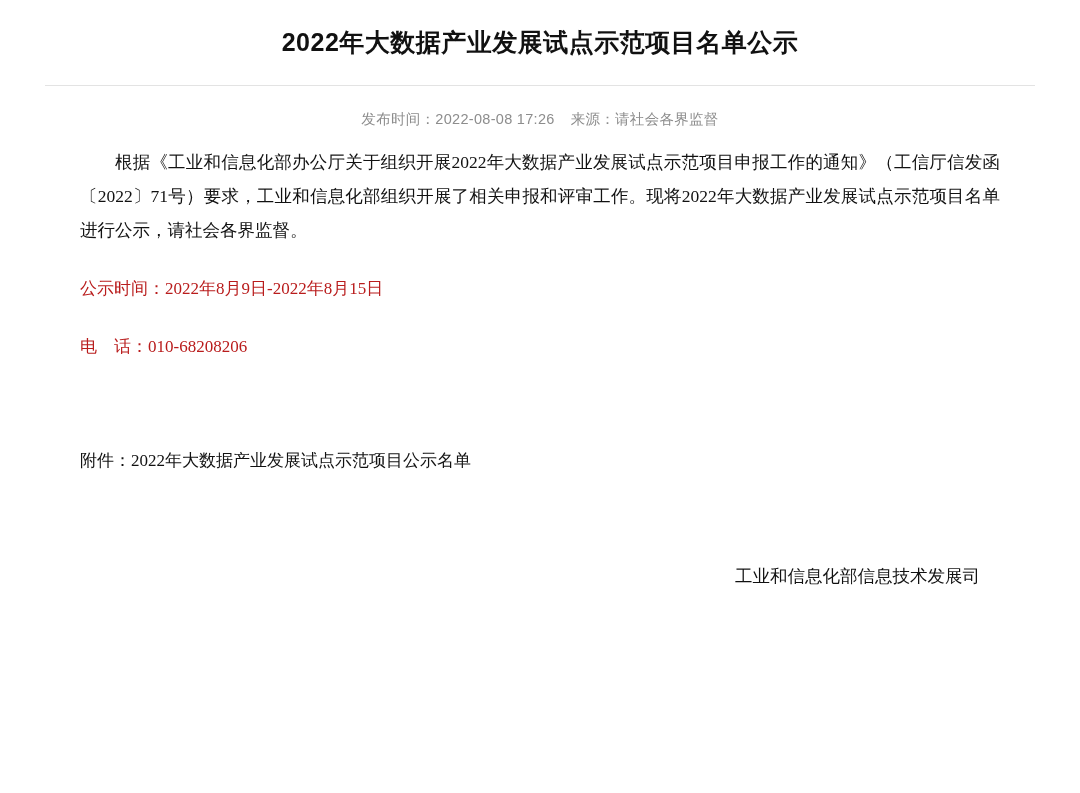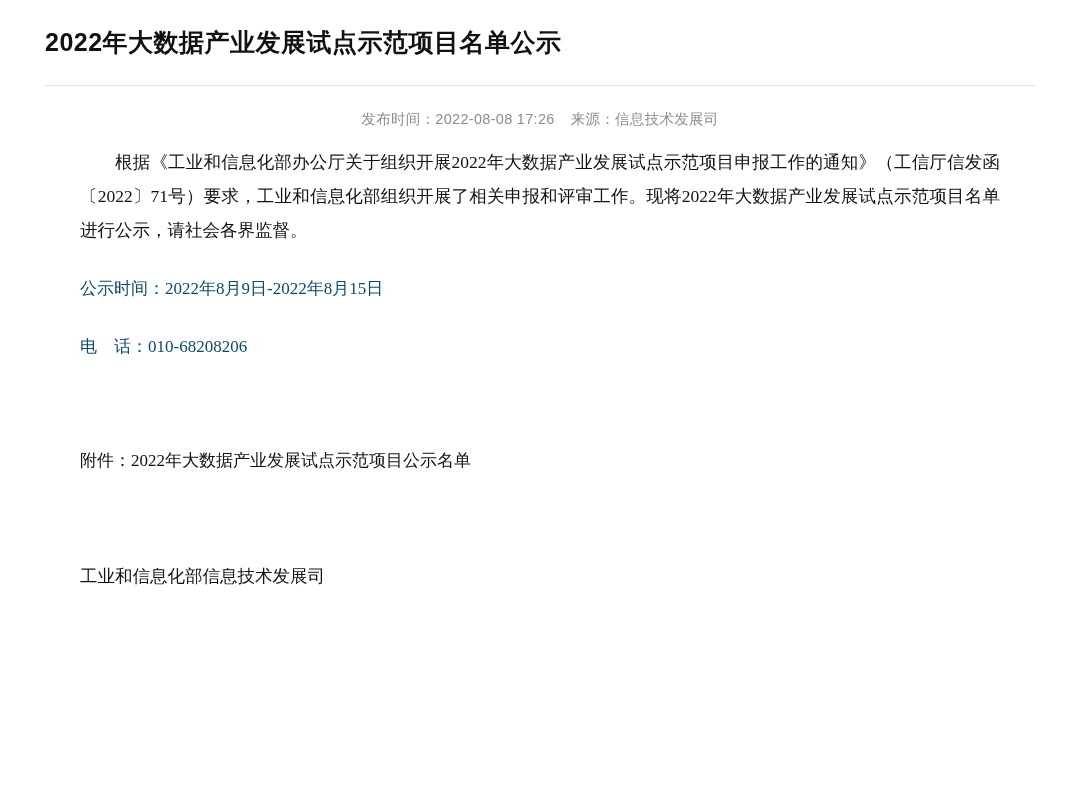--- a/index.html
+++ b/index.html
@@ -15,21 +15,21 @@
     overflow: hidden;
   }
   .page {
     position: relative;
     width: 1080px;
     height: 793px;
     box-sizing: border-box;
     padding: 0 45px;
   }
   .doc-title {
-    text-align: left;
+    text-align: center;
     font-family: "Liberation Sans", "DejaVu Sans", sans-serif;
     font-weight: bold;
     font-size: 25px;
     letter-spacing: 0.5px;
     color: #111111;
     margin: 0;
     padding-top: 26px;
     line-height: 1.3;
   }
   .title-rule {
@@ -66,29 +66,30 @@
     color: #111111;
   }
   .lead {
     margin-top: 54px;
     text-indent: 2em;
   }
   .line-item {
     margin-top: 26px;
     font-size: 17px;
     line-height: 1.9;
-    color: #0c4a6e;
+    color: #b91c1c;
   }
   .attach {
     margin-top: 86px;
     font-size: 17px;
     color: #111111;
   }
   .signature {
     margin-top: 92px;
+    text-align: right;
     font-size: 17.5px;
     padding-right: 20px;
     color: #111111;
   }
   .sig-date {
     margin-top: 42px;
     text-align: right;
     font-size: 17.5px;
     padding-right: 20px;
     color: #111111;
@@ -101,21 +102,21 @@
 
   <h1 class="doc-title">2022年大数据产业发展试点示范项目名单公示</h1>
 
   <hr class="title-rule">
 
   <div class="meta-bar">
     <span class="meta-item">
       <span class="meta-label">发布时间：</span><span>2022-08-08 17:26</span>
     </span>
     <span class="meta-item">
-      <span class="meta-label">来源：</span><span>信息技术发展司</span>
+      <span class="meta-label">来源：</span><span>请社会各界监督</span>
     </span>
   </div>
 
   <div class="body-wrap">
 
     <p class="para lead">根据《工业和信息化部办公厅关于组织开展2022年大数据产业发展试点示范项目申报工作的通知》（工信厅信发函〔2022〕71号）要求，工业和信息化部组织开展了相关申报和评审工作。现将2022年大数据产业发展试点示范项目名单进行公示，请社会各界监督。</p>
 
     <div class="line-item">
       <span>公示时间：</span><span>2022年8月9日-2022年8月15日</span>
     </div>

